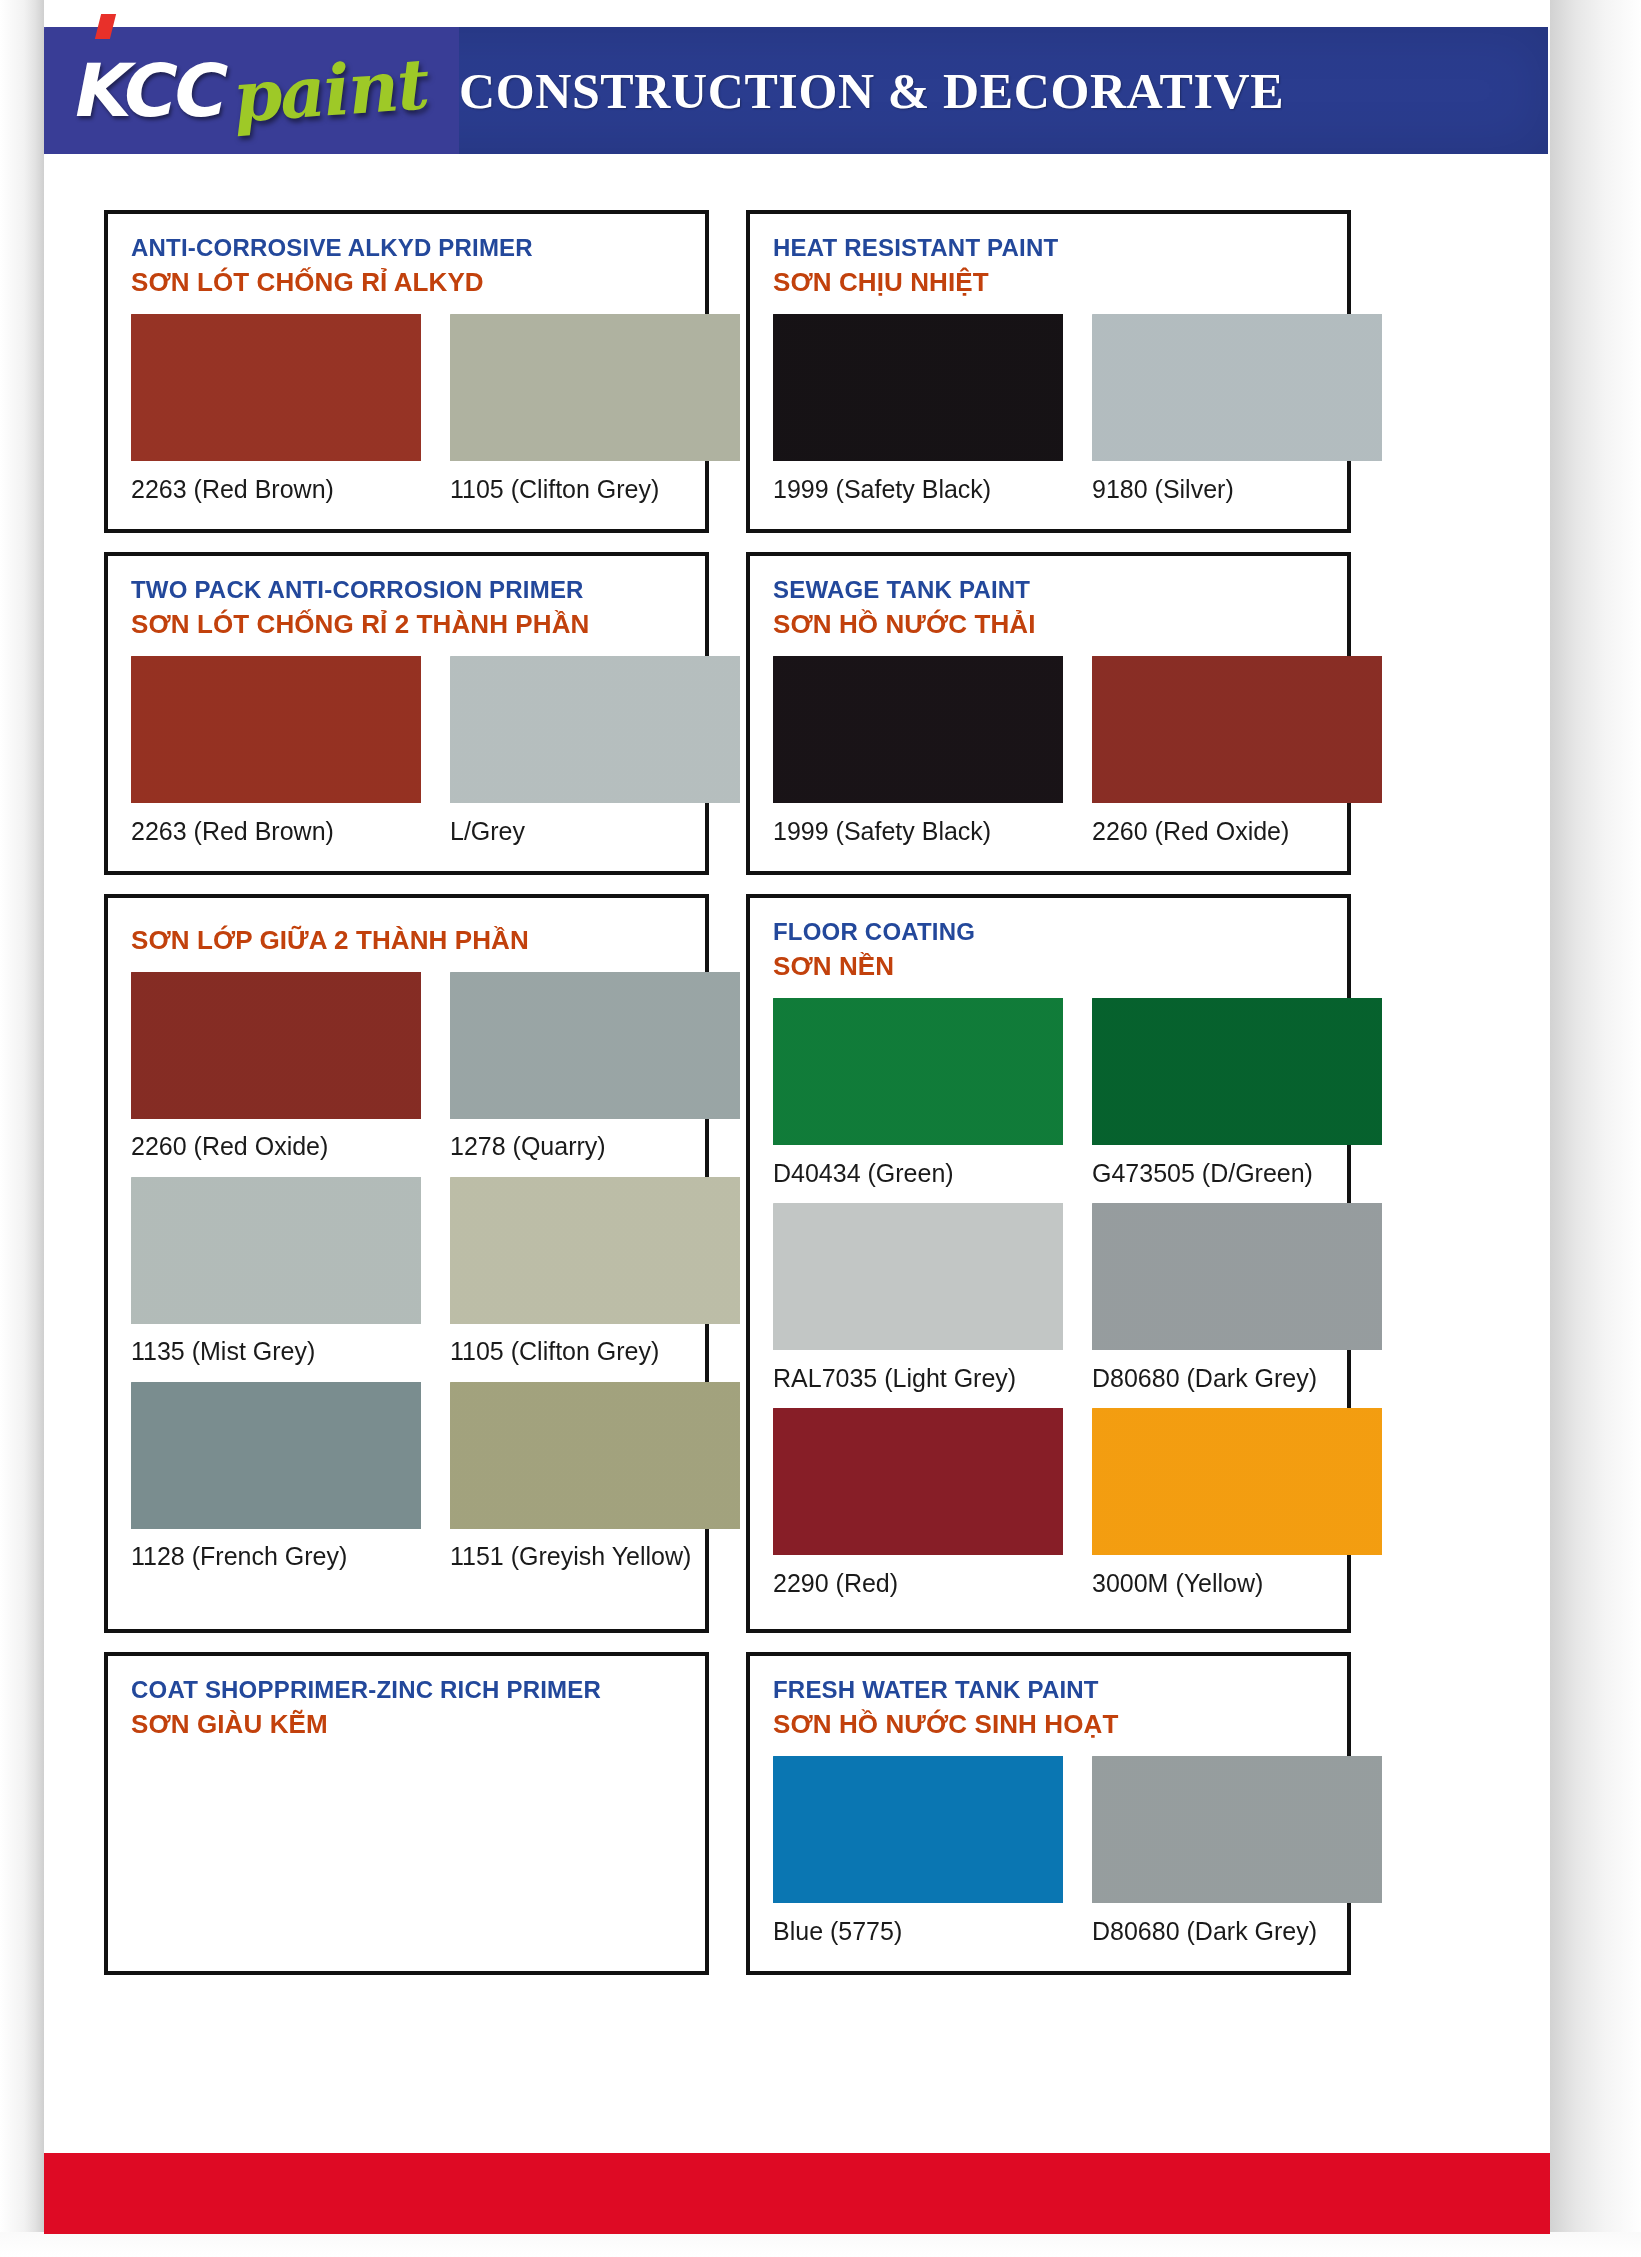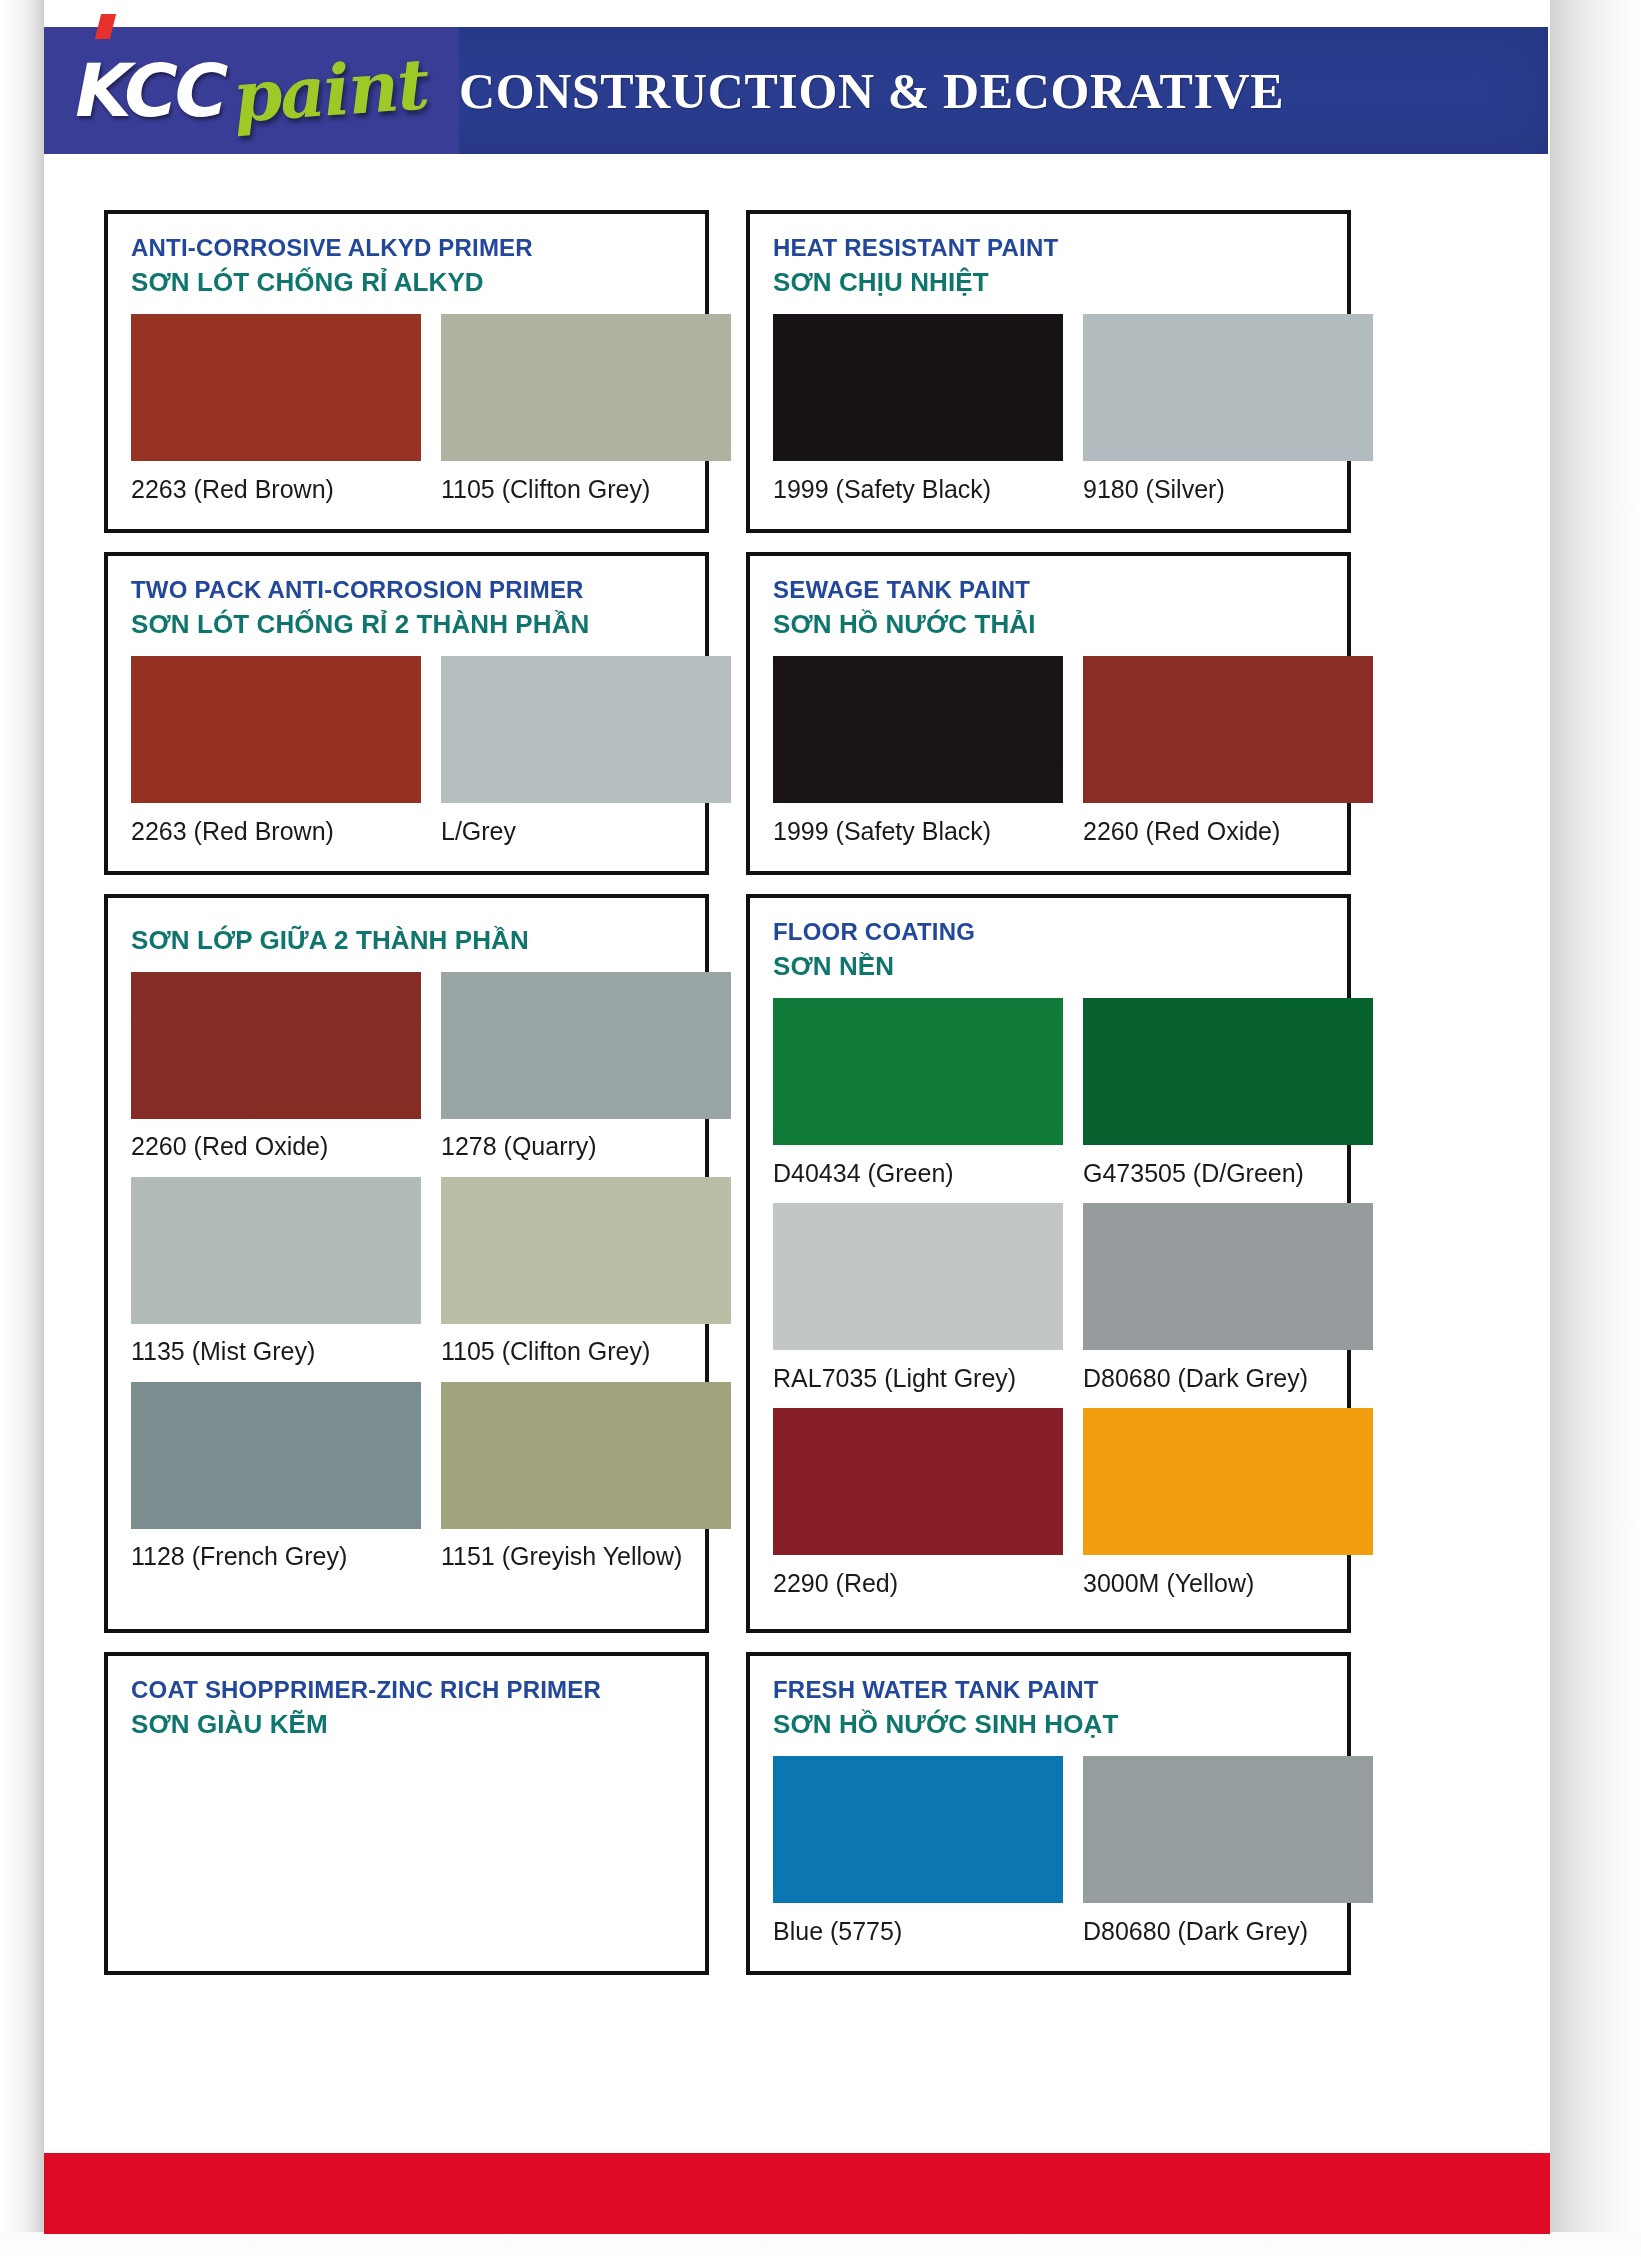--- a/index.html
+++ b/index.html
@@ -129,35 +129,35 @@
   .card-en {
     color: #23489b;
     font-weight: bold;
     font-size: 24px;
     letter-spacing: 0.2px;
     font-family: "Liberation Sans", sans-serif;
     line-height: 1.1;
     white-space: nowrap;
   }
   .card-vi {
-    color: #0f766e;
+    color: #c2410c;
     font-weight: bold;
     font-size: 26px;
     letter-spacing: 0.1px;
     margin-top: 6.8px;
     font-family: "Liberation Sans", sans-serif;
     line-height: 1.1;
     white-space: nowrap;
   }
   .swatch-grid {
     margin-top: 17.4px;
   }
   .swatch-row {
     display: flex;
-    gap: 20px;
+    gap: 29px;
   }
   .swatch-cell {
     width: 290px;
   }
   .swatch {
     width: 290px;
     height: 147px;
     background-image: linear-gradient(115deg, rgba(255,255,255,.06) 0 1px, rgba(0,0,0,.035) 1px 2.9px);
   }
   .swatch-label {

